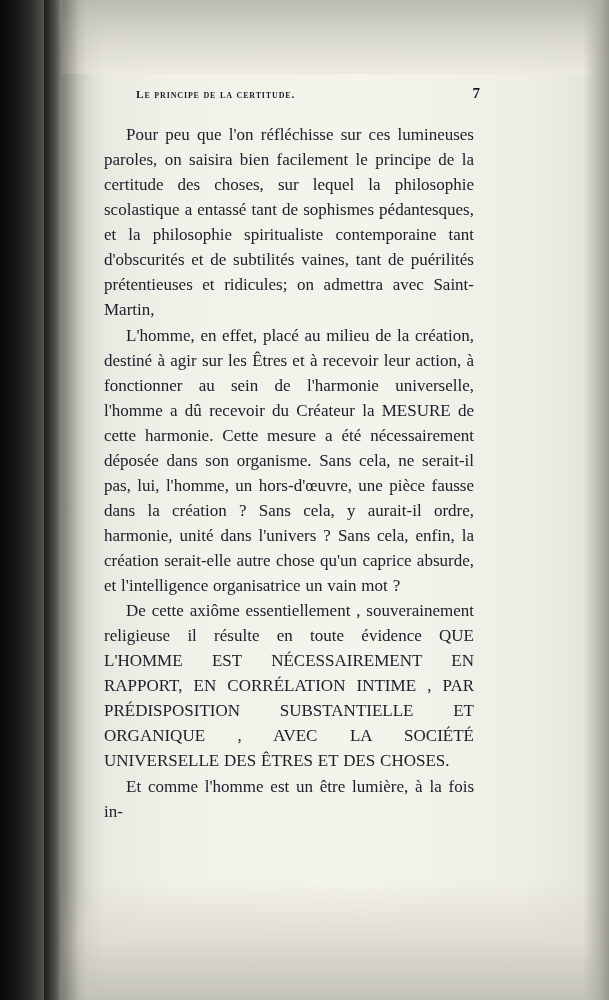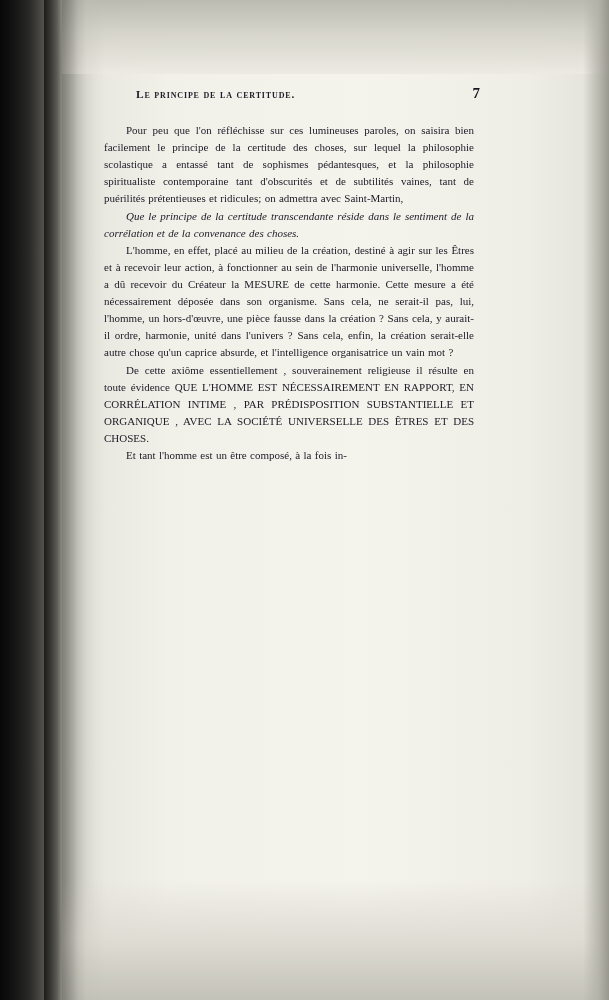--- a/index.html
+++ b/index.html
@@ -144,22 +144,22 @@
   }
   .folio {
     font-size: 15px;
     color: #17171f;
     font-weight: 600;
     position: absolute;
     right: -6px;
     top: -3px;
   }
   .para {
-    font-size: 11px;
-    line-height: 17px;
+    font-size: 17px;
+    line-height: 25px;
     color: #20202c;
     text-align: justify;
     margin: 0 0 0.5px 0;
     text-indent: 22px;
     word-spacing: 0.6px;
   }
   .para.italic {
     font-style: italic;
   }
   
@@ -240,19 +240,18 @@
   <div class="gutter"></div>
   <div class="gutter-shadow"></div>
 
   <div class="textblock">
     <div class="running-head">
       <span class="head-title">Le principe de la certitude.</span>
       <span class="folio">7</span>
     </div>
 
     <p class="para">Pour peu que l'on réfléchisse sur ces lumineuses paroles, on saisira bien facilement le principe de la certitude des choses, sur lequel la philosophie scolastique a entassé tant de sophismes pédantesques, et la philosophie spiritualiste contemporaine tant d'obscurités et de subtilités vaines, tant de puérilités prétentieuses et ridicules; on admettra avec Saint-Martin,</p>
-    <p class="para italic">Que le principe de la certitude transcendante réside dans le sentiment de la corrélation et de la convenance des choses.</p>
     <p class="para">L'homme, en effet, placé au milieu de la création, destiné à agir sur les Êtres et à recevoir leur action, à fonctionner au sein de l'harmonie universelle, l'homme a dû recevoir du Créateur la MESURE de cette harmonie. Cette mesure a été nécessairement déposée dans son organisme. Sans cela, ne serait-il pas, lui, l'homme, un hors-d'œuvre, une pièce fausse dans la création ? Sans cela, y aurait-il ordre, harmonie, unité dans l'univers ? Sans cela, enfin, la création serait-elle autre chose qu'un caprice absurde, et l'intelligence organisatrice un vain mot ?</p>
     <p class="para sc-block">De cette axiôme essentiellement , souverainement religieuse il résulte en toute évidence QUE L'HOMME EST NÉCESSAIREMENT EN RAPPORT, EN CORRÉLATION INTIME , PAR PRÉDISPOSITION SUBSTANTIELLE ET ORGANIQUE , AVEC LA SOCIÉTÉ UNIVERSELLE DES ÊTRES ET DES CHOSES.</p>
-    <p class="para">Et tant l'homme est un être composé, à la fois in-</p>
+    <p class="para">Et comme l'homme est un être lumière, à la fois in-</p>
   </div>
 
 </div>
 
 </body></html>

